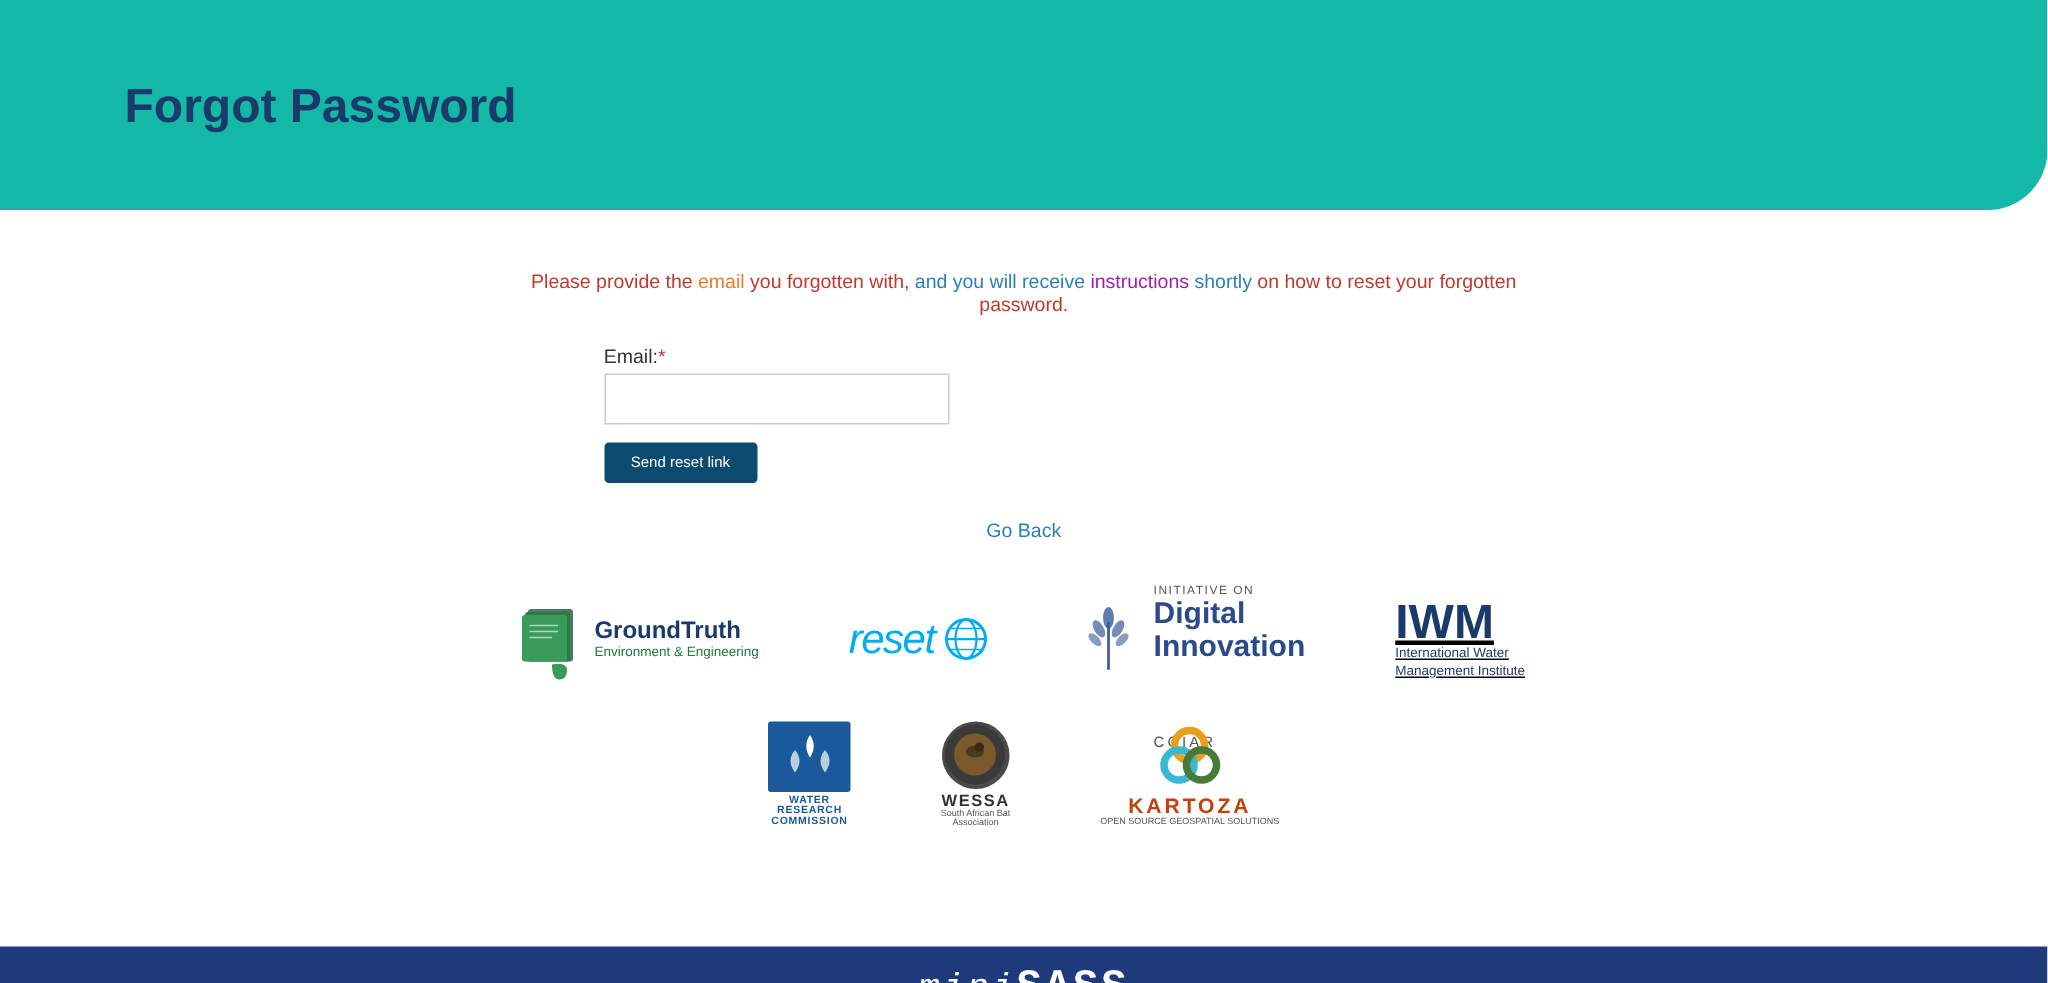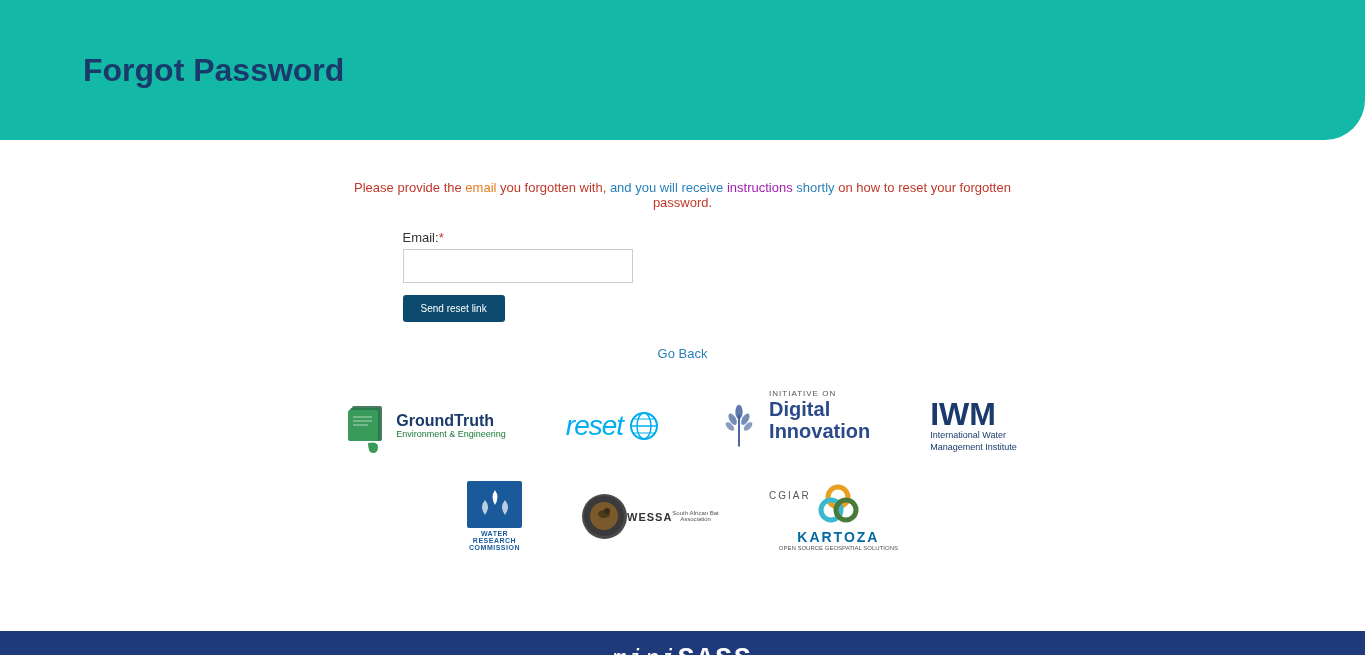--- a/index.html
+++ b/index.html
@@ -204,20 +204,21 @@
       font-size: 10px;
       letter-spacing: 2px;
       margin-top: 48px;
     }
 
     
     .iwm-logo {
       display: flex;
       flex-direction: column;
       align-items: flex-start;
+      text-decoration: underline;
     }
     .iwm-letters {
       color: #1a3a6b;
       font-size: 32px;
       font-weight: bold;
       line-height: 1;
     }
     .iwm-full {
       color: #1a3a6b;
       font-size: 9px;
@@ -246,21 +247,21 @@
       text-align: center;
       margin-top: 2px;
       font-weight: bold;
       text-transform: uppercase;
       letter-spacing: 0.5px;
     }
 
     
     .wessa-logo {
       display: flex;
-      flex-direction: row;
+      flex-direction: column;
       align-items: center;
     }
     .wessa-circle {
       width: 45px;
       height: 45px;
       border-radius: 50%;
       background: #4a4a4a;
       display: flex;
       align-items: center;
       justify-content: center;
@@ -285,21 +286,21 @@
       flex-direction: column;
       align-items: center;
     }
     .kartoza-icon {
       width: 45px;
       height: 45px;
     }
     .kartoza-text {
       font-size: 14px;
       font-weight: bold;
-      color: #0369a1;
+      color: #c2410c;
       letter-spacing: 2px;
       margin-top: 2px;
     }
     .kartoza-sub {
       font-size: 6px;
       color: #555;
       text-align: center;
     }
 
     

